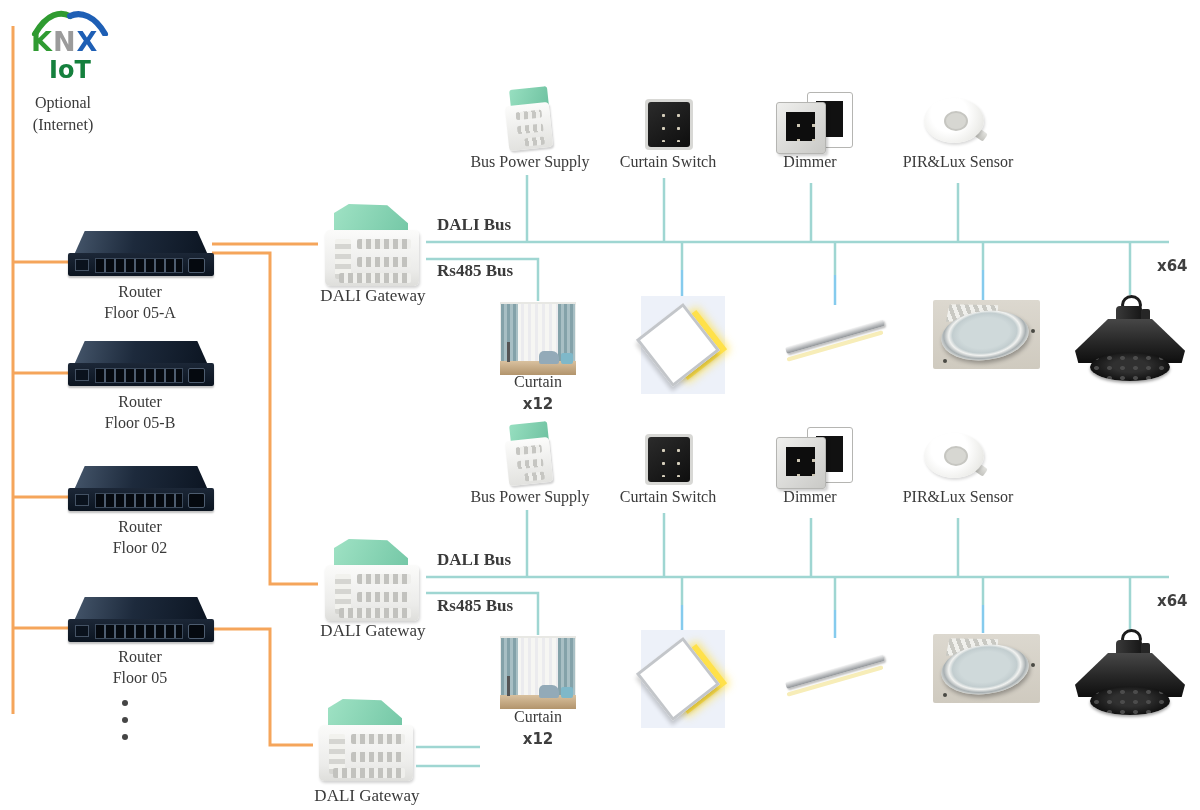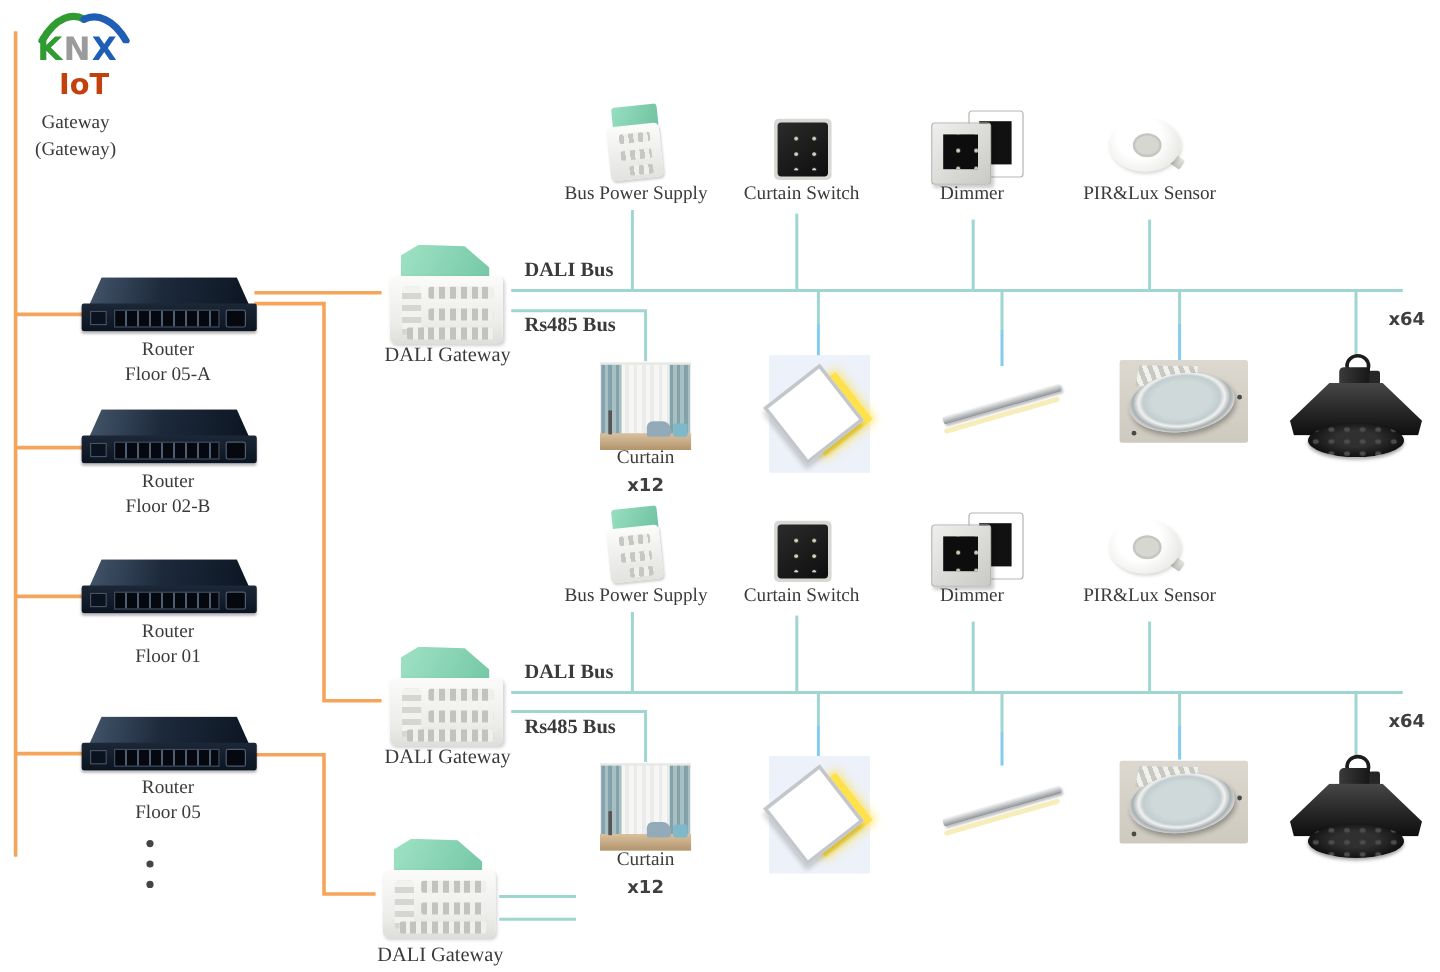--- a/index.html
+++ b/index.html
@@ -15,21 +15,21 @@
   .mult{position:absolute;font-family:"DejaVu Sans","Liberation Sans",sans-serif;
         font-size:15px;font-weight:600;color:#3f3f3f;}
   .x12{position:absolute;font-family:"DejaVu Sans","Liberation Sans",sans-serif;
         font-size:15px;font-weight:600;color:#3f3f3f;width:90px;text-align:center;}
 
   
   .knx-letters{position:absolute;left:31px;top:26px;font-family:"DejaVu Sans",sans-serif;
                font-weight:bold;font-size:27px;letter-spacing:1px;}
   .knx-k{color:#2f9b31;} .knx-n{color:#9b9b9b;} .knx-x{color:#1e5fb5;}
   .iot{position:absolute;left:30px;top:56px;width:80px;text-align:center;
-       font-family:"DejaVu Sans",sans-serif;font-weight:bold;font-size:24px;color:#c2410c;}
+       font-family:"DejaVu Sans",sans-serif;font-weight:bold;font-size:24px;color:#15803d;}
   .inet{position:absolute;left:8px;top:92px;width:110px;text-align:center;font-size:16px;line-height:22px;}
 
   
   .router-img{position:absolute;width:146px;height:47px;}
   .rt-top{position:absolute;left:6px;right:6px;top:0;height:24px;
           background:linear-gradient(100deg,#45566b 0%,#1d2a3c 45%,#0c1522 100%);
           clip-path:polygon(8% 0,92% 0,100% 100%,0 100%);}
   .rt-base{position:absolute;left:0;right:0;bottom:2px;height:23px;border-radius:2px;
            background:linear-gradient(180deg,#1c2737,#0b1420);box-shadow:0 2px 2px rgba(0,0,0,.25);}
   .rt-led{position:absolute;left:7px;top:6px;width:12px;height:10px;border:1px solid #445264;background:#0a121d;}
@@ -207,22 +207,22 @@
     </g>
   </svg>
 
   <svg class="abs" style="left:29px;top:10px" width="82" height="26">
     <path d="M6,24 C18,3 32,1 41,6" stroke="#2f9b31" stroke-width="6" fill="none" stroke-linecap="round"></path>
     <path d="M41,6 C52,1 66,6 76,24" stroke="#1e5fb5" stroke-width="6" fill="none" stroke-linecap="round"></path>
   </svg>
   <div class="knx-letters"><span class="knx-k">K</span><span class="knx-n">N</span><span class="knx-x">X</span></div>
   <div class="iot">IoT</div>
   <div class="inet">
-    <div>Gateway</div>
-    <div>(Gateway)</div>
+    <div>Optional</div>
+    <div>(Internet)</div>
   </div>
 
   <div class="router-img" style="left:68px;top:231px">
     <div class="rt-top"></div>
     <div class="rt-base">
         <div class="rt-led"></div>
         <div class="rt-ports"></div>
         <div class="rt-up"></div>
       </div>
   </div>
@@ -234,34 +234,34 @@
   <div class="router-img" style="left:68px;top:341px">
     <div class="rt-top"></div>
     <div class="rt-base">
         <div class="rt-led"></div>
         <div class="rt-ports"></div>
         <div class="rt-up"></div>
       </div>
   </div>
   <div class="lbl" style="left:58px;top:391px;width:164px">
     <div>Router</div>
-    <div>Floor 02-B</div>
+    <div>Floor 05-B</div>
   </div>
 
   <div class="router-img" style="left:68px;top:466px">
     <div class="rt-top"></div>
     <div class="rt-base">
         <div class="rt-led"></div>
         <div class="rt-ports"></div>
         <div class="rt-up"></div>
       </div>
   </div>
   <div class="lbl" style="left:58px;top:516px;width:164px">
     <div>Router</div>
-    <div>Floor 01</div>
+    <div>Floor 02</div>
   </div>
 
   <div class="router-img" style="left:68px;top:597px">
     <div class="rt-top"></div>
     <div class="rt-base">
         <div class="rt-led"></div>
         <div class="rt-ports"></div>
         <div class="rt-up"></div>
       </div>
   </div>

